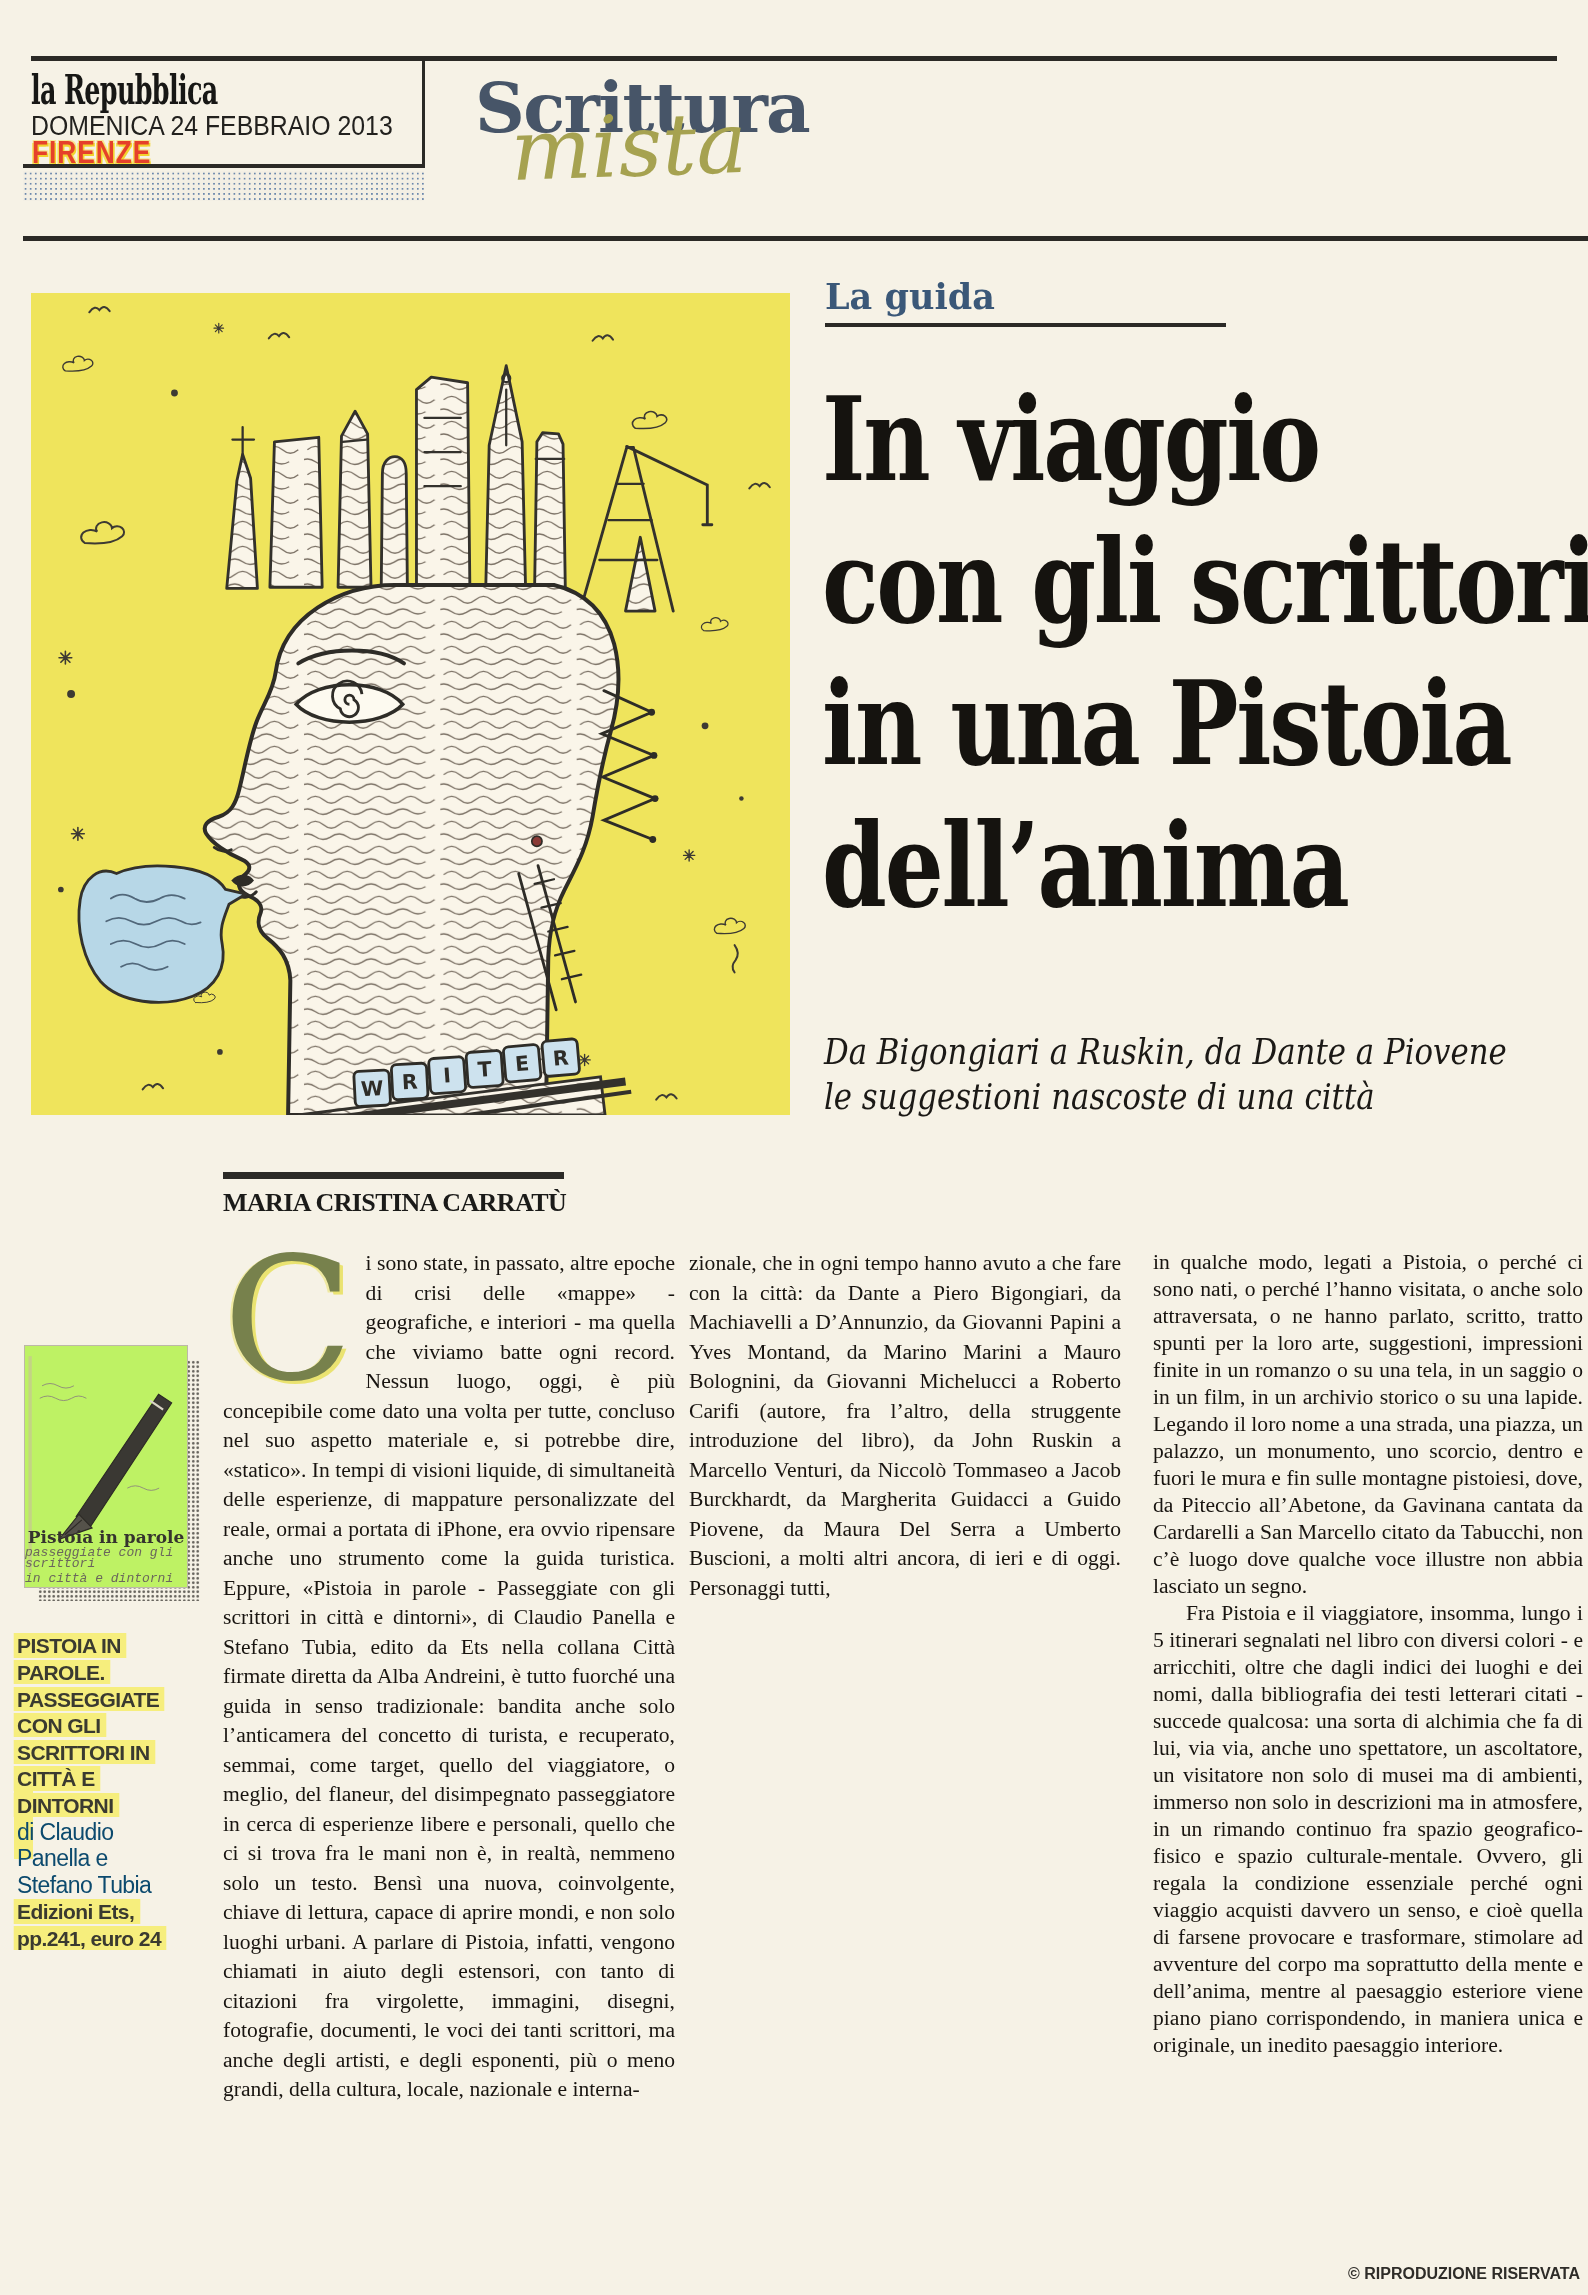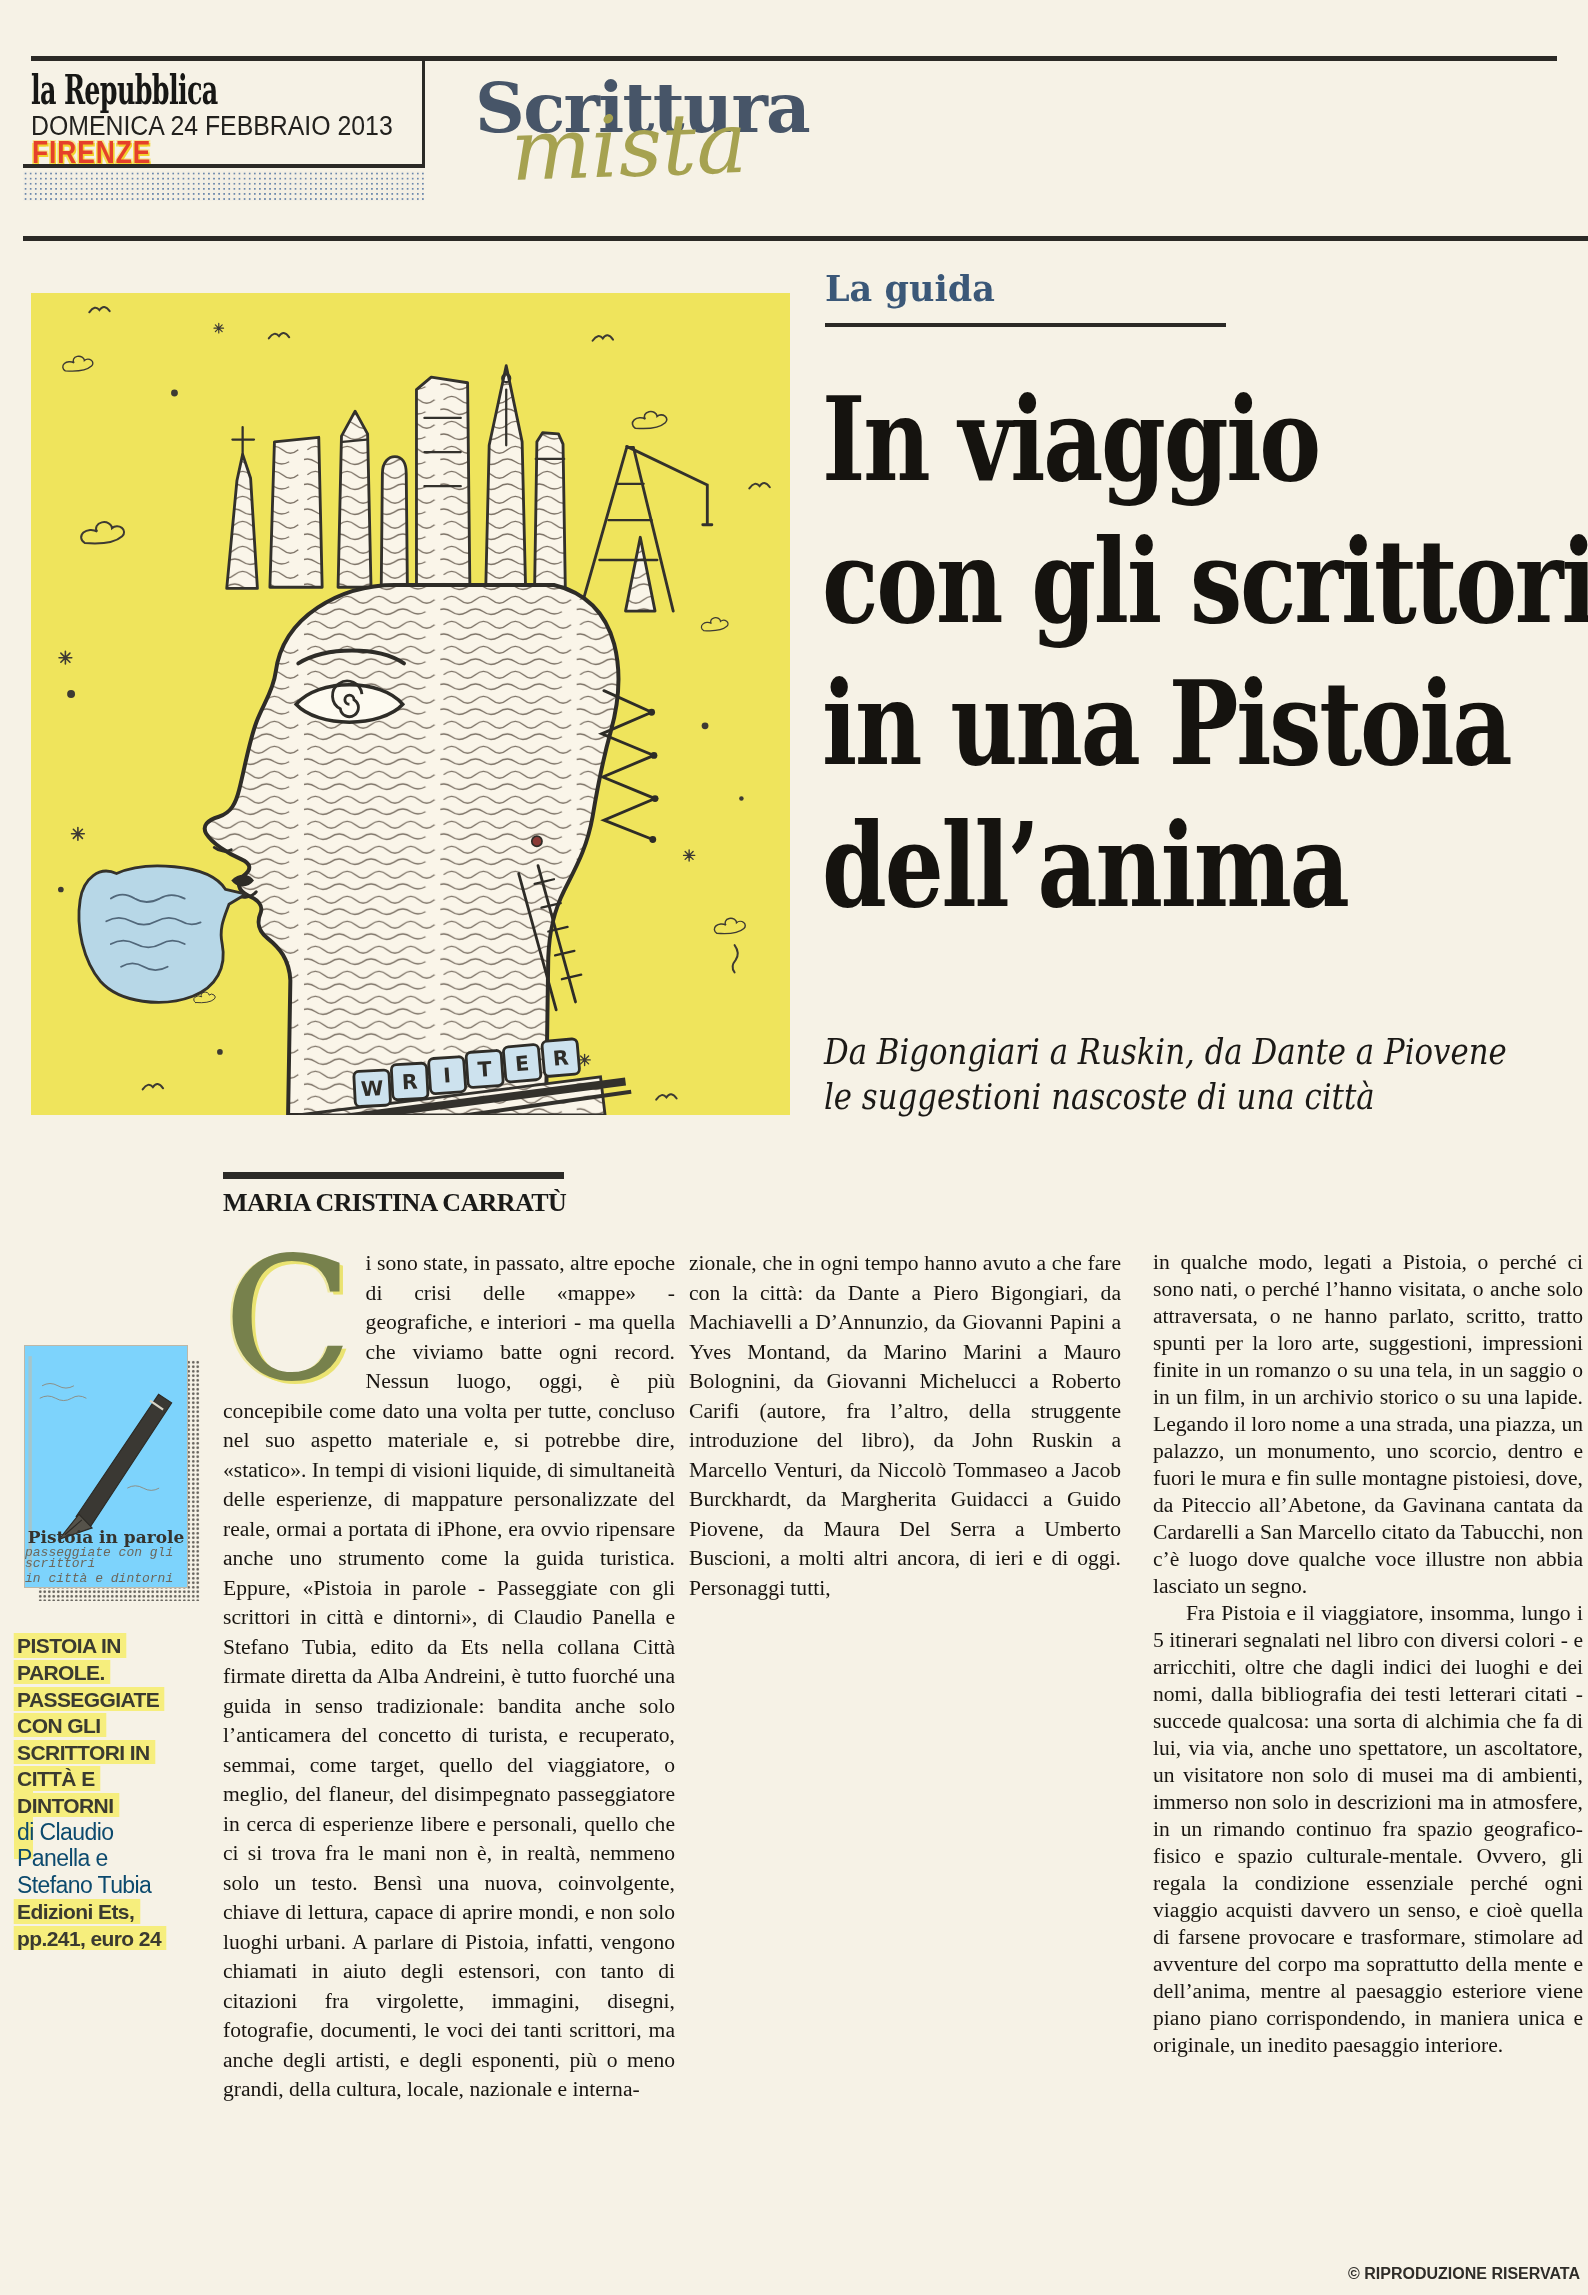--- a/index.html
+++ b/index.html
@@ -38,21 +38,21 @@
   .col2{line-height:29.5px;}
   .col3{line-height:27px;}
   .dropcap{float:left;font-family:"DejaVu Serif",serif;font-size:170px;line-height:142px;height:147px;
            padding-right:12.5px;color:#77814c;text-shadow:3.4px 2.8px 0 rgba(233,226,106,.95),-2.3px 1.1px 0 rgba(233,226,106,.55);}
   .p2{text-indent:33px;margin:0;}
   .copyright{font-family:"Liberation Sans",sans-serif;font-weight:bold;font-size:16px;color:#2e2c28;
              white-space:nowrap;}
   
   .cover-shadow{background-color:transparent;background-image:radial-gradient(circle,#63605a 38%,rgba(0,0,0,0) 42%);
                 background-size:4.5px 4.5px;}
-  .cover{background:#7dd3fc;border:1.1px solid #bdb8a8;}
+  .cover{background:#bef264;border:1.1px solid #bdb8a8;}
   .booklines{font-family:"Liberation Sans",sans-serif;line-height:21.6px;}
   .booklines span{display:inline;padding:0.6px 3.4px 0.6px 1.1px;}
   .bl-b{font-weight:bold;font-size:21px;letter-spacing:-0.6px;color:#3a3a30;}
   .bl-r{font-weight:normal;font-size:23px;letter-spacing:-0.6px;color:#0c4a6e;}
   .hl{background:#f6ee7d;box-shadow:2.3px 0 0 #f6ee7d,-2.3px 0 0 #f6ee7d;margin-top:9px;}
   .cover-title{font-family:"DejaVu Serif",serif;font-weight:bold;font-size:17px;color:#35332e;text-align:center;}
   .cover-sub{font-family:Liberation Mono, monospace;font-style:italic;font-size:13px;color:#6b675c;text-align:left;line-height:10.8px;}
 </style>
 </head>
 <body>
@@ -194,21 +194,21 @@
             <text y="13">E</text>
           </g>
         <g transform="translate(932,1346) rotate(-5)">
             <rect x="-31" y="-31" width="62" height="62" rx="9" fill="#cde2ee" stroke="#2e2c27" stroke-width="5"></rect>
             <text y="13">R</text>
           </g>
       </g>
     </svg>
   </div>
 
-  <div class="abs kicker" style="left:825px;top:268px;">La guida</div>
+  <div class="abs kicker" style="left:825px;top:276px;">La guida</div>
   <div class="abs rule" style="left:825px;top:323px;width:401px;height:4px;"></div>
 
   <div class="abs headline" style="left:822px;top:368px;">
     <div>In viaggio</div>
     <div>con gli scrittori</div>
     <div>in una Pistoia</div>
     <div>dell’anima</div>
   </div>
 
   <div class="abs subtitle" style="left:824px;top:1030px;">

